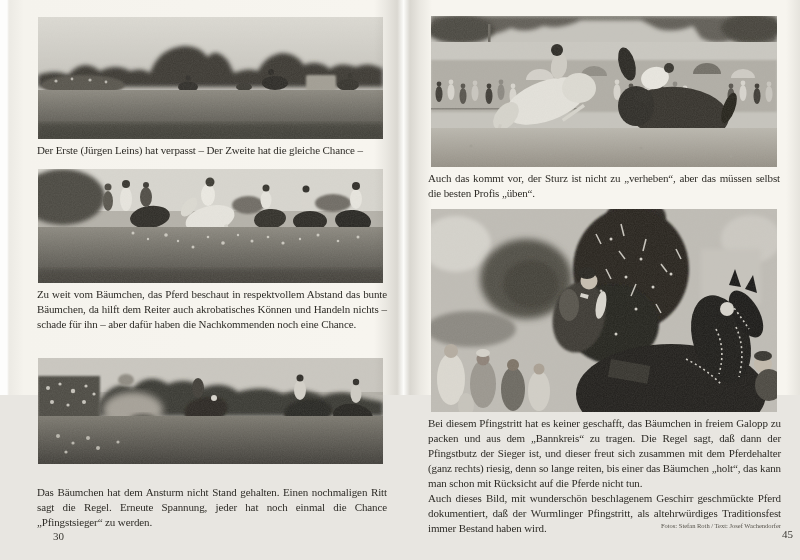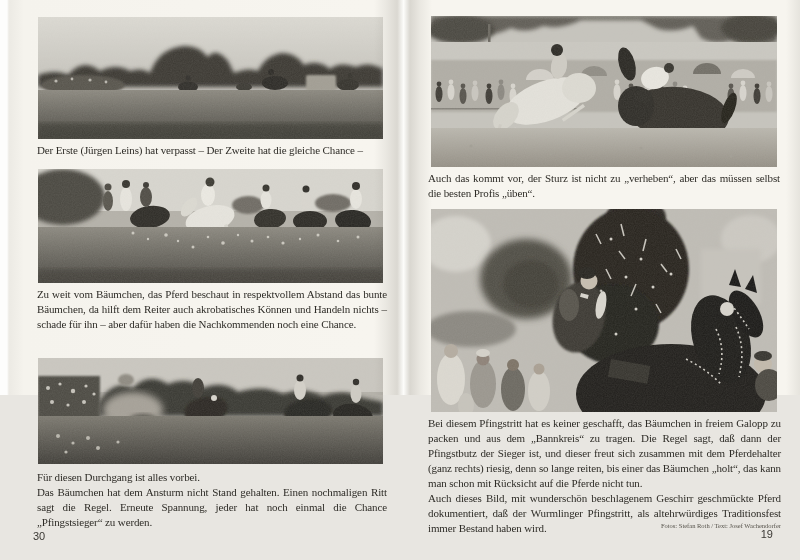--- a/index.html
+++ b/index.html
@@ -29,22 +29,22 @@
     font-size:11px; line-height:15px; color:#2e2c27; letter-spacing:-0.12px;
   }
   .just { text-align:justify; }
   .nowrap { white-space:nowrap; }
   .credit {
     position:absolute; font-family:"Liberation Serif","DejaVu Serif",serif;
     font-size:6.5px; line-height:7px; color:#55524a; letter-spacing:0;
     text-align:right;
   }
   .pnum {
-    position:absolute; font-family:Liberation Sans, sans-serif;
-    font-size:11px; color:#3a3833;
+    position:absolute; font-family:Liberation Serif, serif;
+    font-size:11px; color:#3a3833;margin-left:20px;
   }
 </style>
 </head>
 <body>
 
 <svg width="0" height="0" style="position:absolute" aria-hidden="true">
   <defs>
     <filter id="b1">
         <feGaussianBlur stdDeviation="1"></feGaussianBlur>
       </filter>
@@ -200,21 +200,20 @@
           <circle cx="35" cy="85" r="1.6"></circle>
           <circle cx="50" cy="80" r="2"></circle>
         <circle cx="28" cy="94" r="1.6"></circle>
           <circle cx="60" cy="90" r="2"></circle>
           <circle cx="80" cy="84" r="1.6"></circle>
       </g>
       <rect width="345" height="106" filter="url(#grainF)" opacity="0.4"></rect>
     </svg>
   </figure>
 
-  <p class="txt" style="left:37px;top:470px;width:350px;">Für diesen Durchgang ist alles vorbei.</p>
 
   <p class="txt just" style="left:37px;top:485px;width:350px;">Das Bäumchen hat dem Ansturm nicht Stand gehalten. Einen nochmaligen Ritt sagt die Regel. Erneute Spannung, jeder hat noch einmal die Chance „Pfingstsieger“ zu werden.</p>
 
   <div class="pnum" style="left:33px;top:530px;">30</div>
 
   <figure class="photo" style="left:431px;top:16px;width:346px;height:151px;" aria-label="A white horse bucks while a second rider clings to a dark horse, crowd with umbrellas behind">
     <svg viewBox="0 0 346 151" preserveAspectRatio="none">
       <rect width="346" height="151" fill="#c6c4bd"></rect>
       <path filter="url(#b2)" fill="#5f5c54" d="M0,0 L346,0 L346,26 Q320,34 300,24 Q285,30 270,22 L262,10 Q240,18 225,12 L210,4 L150,4 Q130,14 112,10 Q95,18 80,12 Q60,22 40,16 Q20,24 0,18 Z"></path>
       <ellipse cx="30" cy="14" rx="34" ry="14" fill="#4a4740" filter="url(#b2)"></ellipse>
@@ -357,17 +356,17 @@
       <rect width="346" height="203" filter="url(#grainF)" opacity="0.4"></rect>
     </svg>
   </figure>
 
   <p class="txt just" style="left:428px;top:416px;width:353px;">Bei diesem Pfingstritt hat es keiner geschafft, das Bäumchen in freiem Galopp zu packen und aus dem „Bannkreis“ zu tragen. Die Regel sagt, daß dann der Pfingstbutz der Sieger ist, und dieser freut sich zusammen mit dem Pferdehalter (ganz rechts) riesig, denn so lange reiten, bis einer das Bäumchen „holt“, das kann man schon mit Rücksicht auf die Pferde nicht tun.</p>
 
   <p class="txt just" style="left:428px;top:491px;width:353px;">Auch dieses Bild, mit wunderschön beschlagenem Geschirr geschmückte Pferd dokumentiert, daß der Wurmlinger Pfingstritt, als altehrwürdiges Traditionsfest immer Bestand haben wird.</p>
 
   <div class="credit" style="left:428px;top:522px;width:353px;">Fotos: Stefan Roth / Text: Josef Wachendorfer</div>
 
-  <div class="pnum" style="left:428px;top:528px;width:345px;text-align:right;">19</div>
+  <div class="pnum" style="left:428px;top:528px;width:345px;text-align:right;">45</div>
 
   <div class="spine"></div>
   <div class="edge-right"></div>
 </div>
 
 </body></html>

